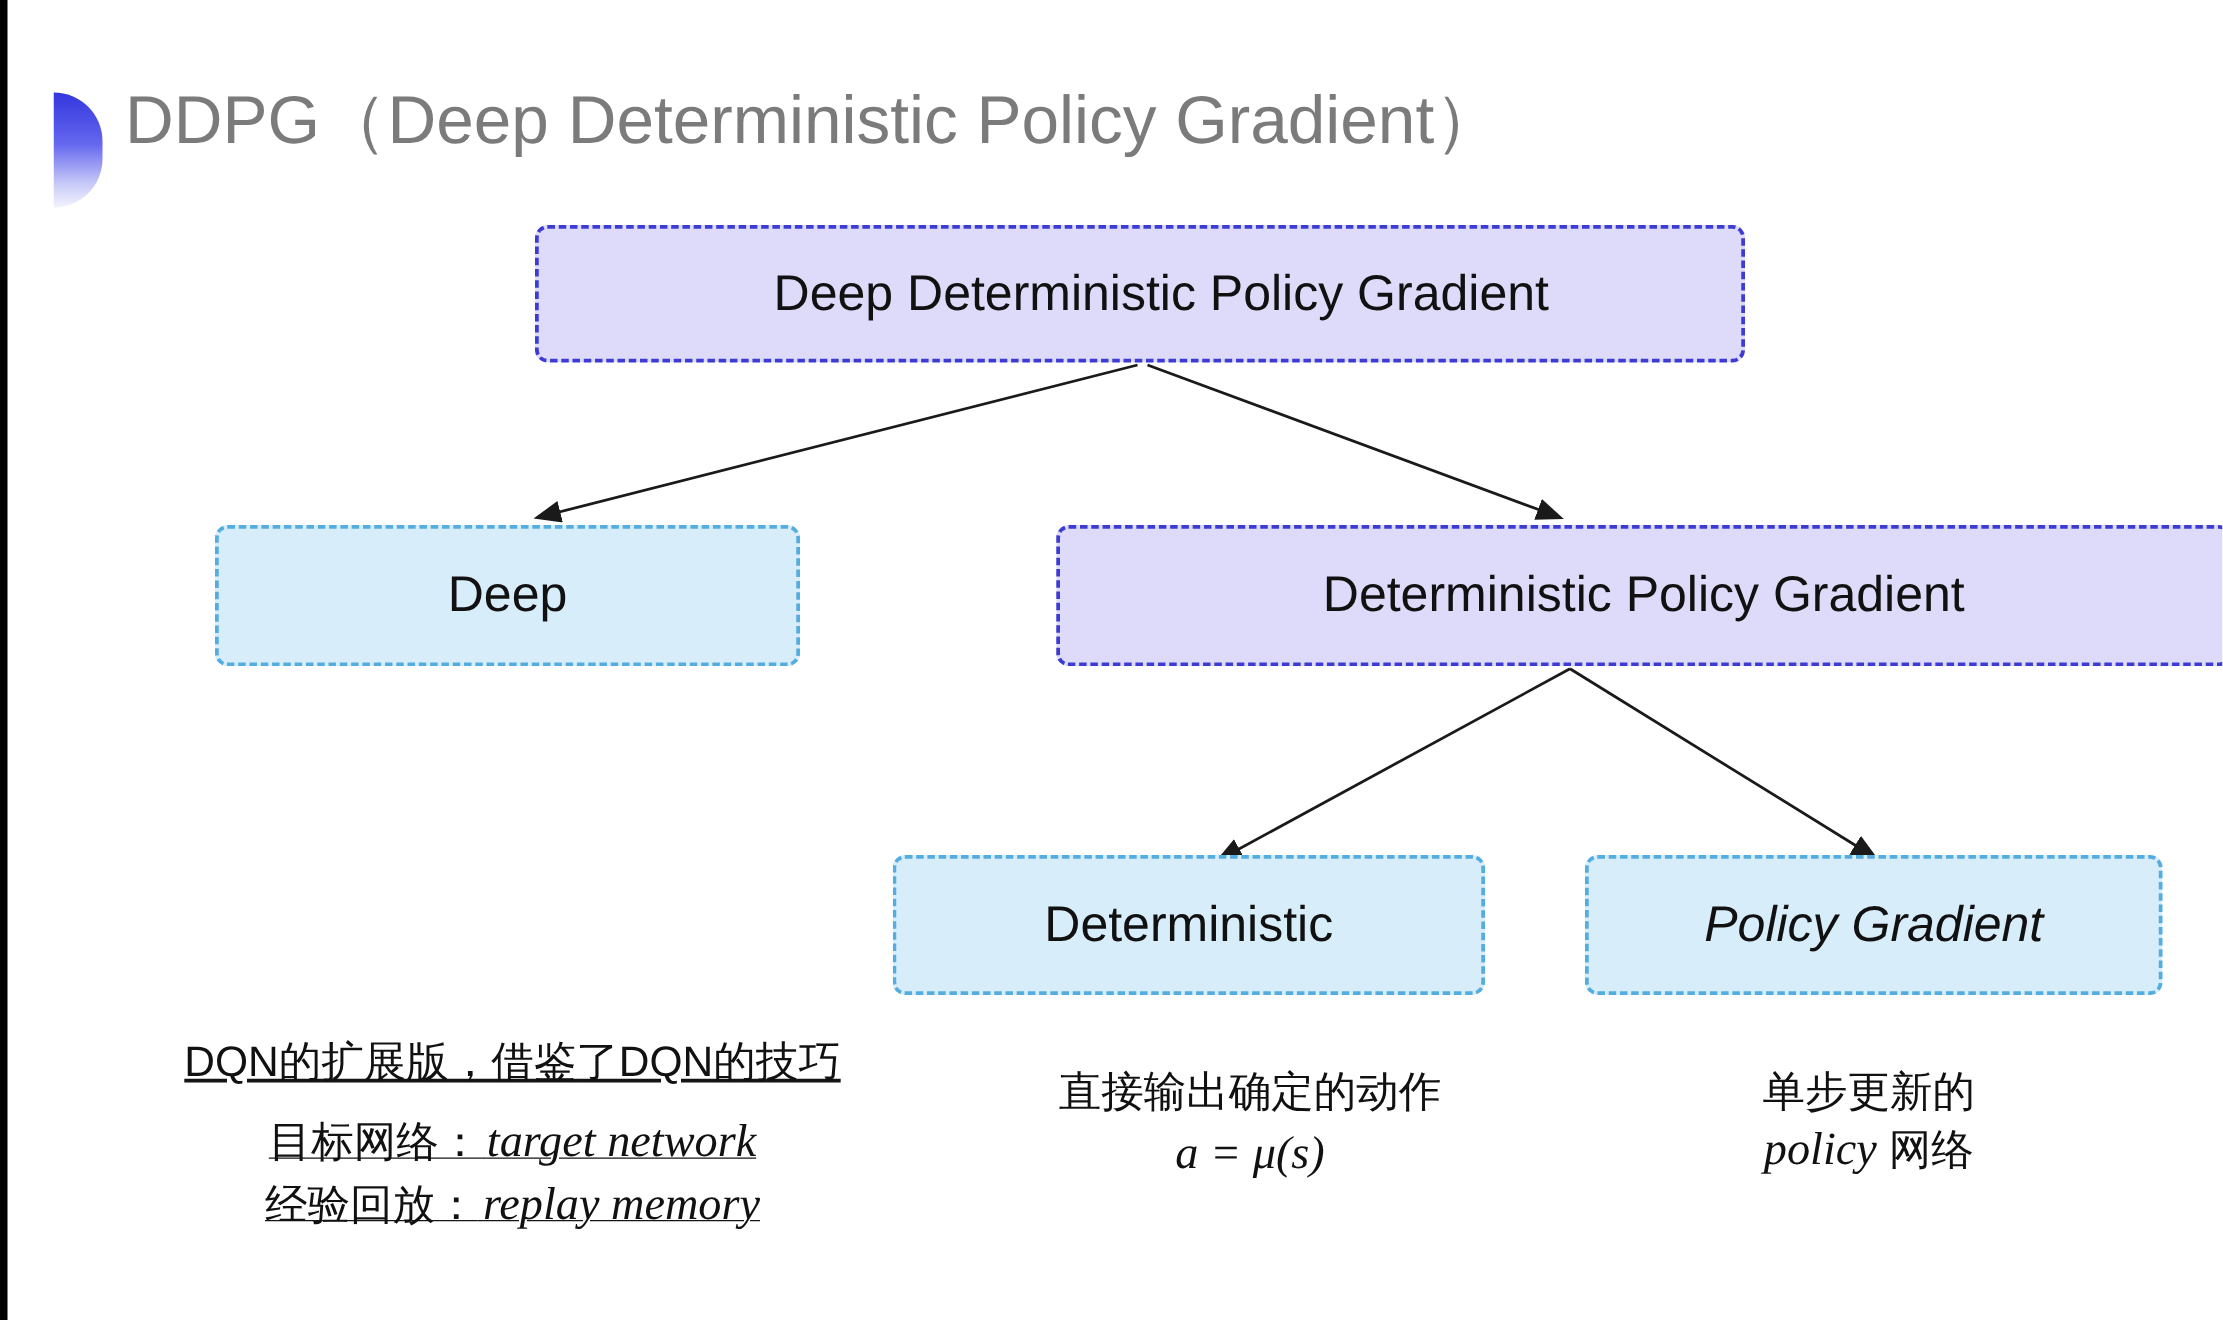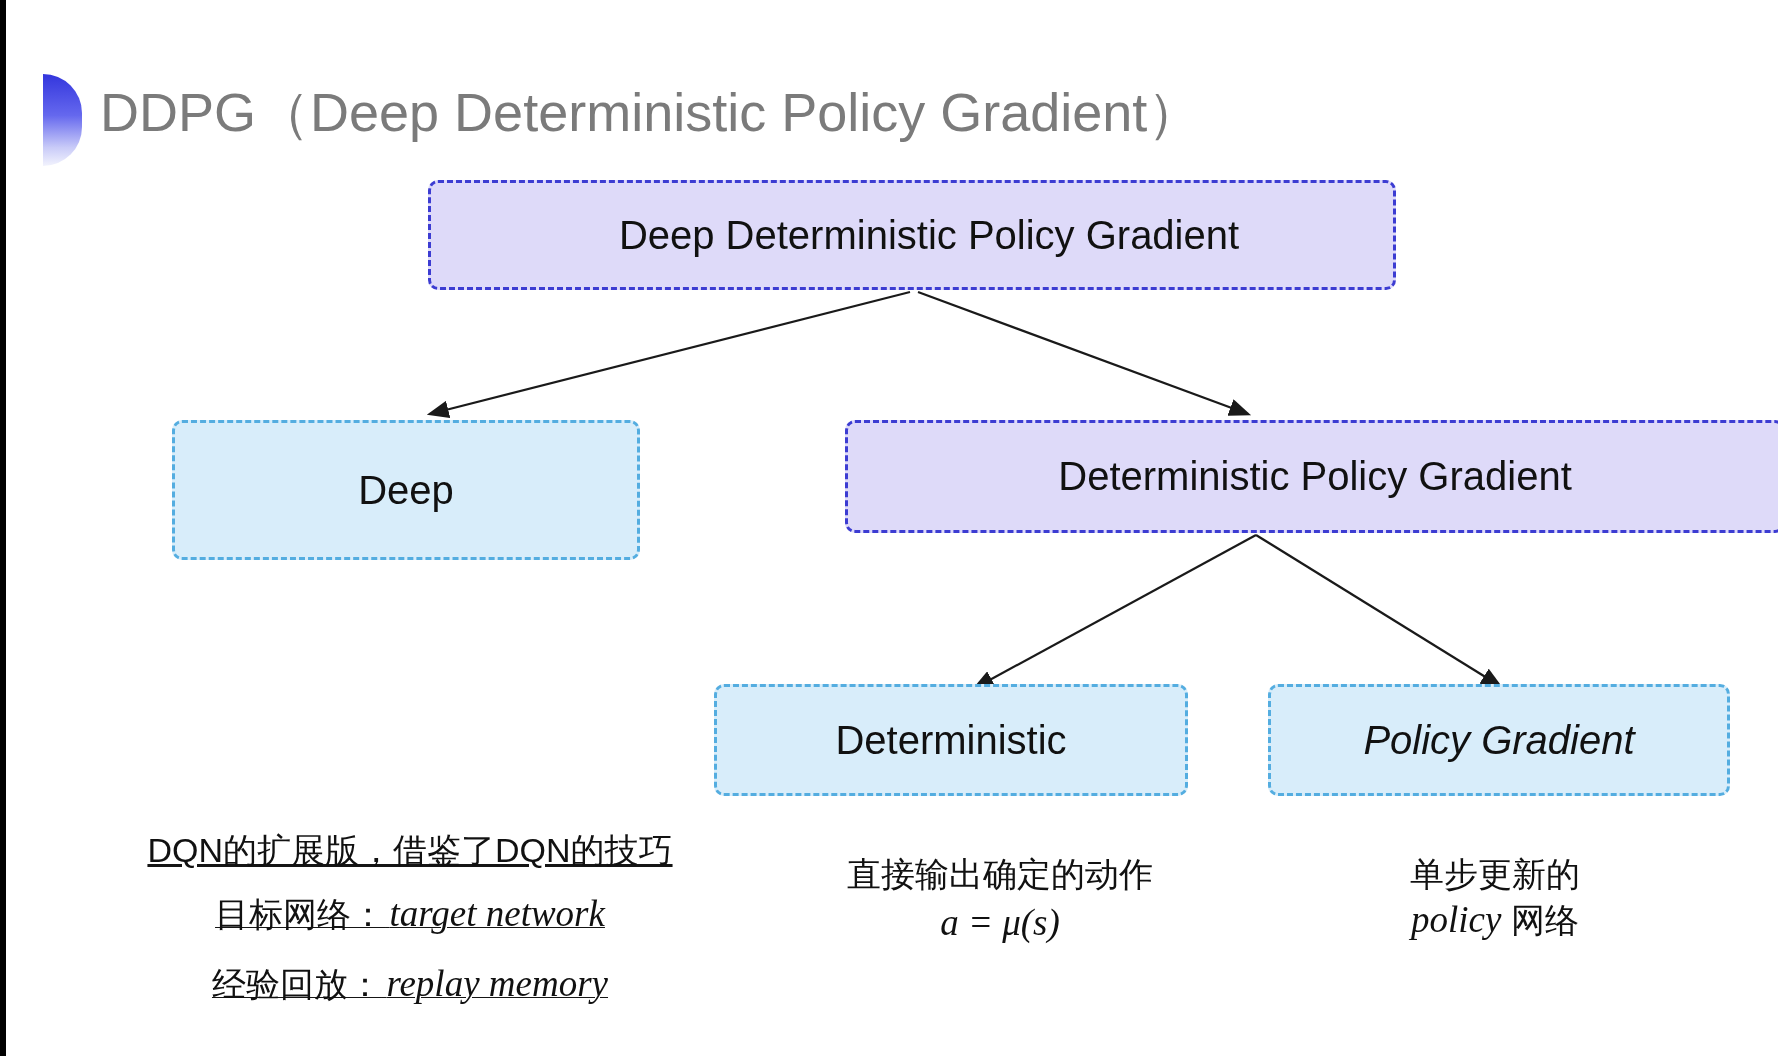--- a/index.html
+++ b/index.html
@@ -15,48 +15,48 @@
   .edge-left{
     position:absolute;left:0;top:0;width:6px;height:1056px;background:#000;
   }
   
   .title-bullet{
     position:absolute;left:43px;top:74px;width:39px;height:92px;
     background:linear-gradient(180deg,#3336dd 0%,#6568ee 45%,#c9cbf8 80%,#f2f3fd 100%);
     border-radius:0 46px 46px 0;
   }
   .page-title{
-    position:absolute;left:100px;top:80px;
+    position:absolute;left:100px;top:64px;
     font-size:54px;line-height:64px;font-weight:500;
     color:#7b7b7b;letter-spacing:0px;white-space:nowrap;
   }
   
   .node{
     position:absolute;display:flex;align-items:center;justify-content:center;
     border-radius:10px;box-sizing:border-box;
     font-size:40px;font-weight:400;color:#111;
     text-align:center;white-space:nowrap;
   }
   .node.purple{background:#dedaf9;border:3px dashed #3c3cd2;}
   .node.blue{background:#d8edfa;border:3px dashed #54ade0;}
   .node-root{left:428px;top:180px;width:968px;height:110px;padding-left:34px;}
-  .node-deep{left:172px;top:420px;width:468px;height:140px;}
+  .node-deep{left:172px;top:420px;width:468px;height:113px;}
   .node-dpg{left:845px;top:420px;width:940px;height:113px;}
   .node-det{left:714px;top:684px;width:474px;height:112px;}
   .node-pg{left:1268px;top:684px;width:462px;height:112px;font-style:italic;}
   
   svg.arrows{position:absolute;left:0;top:0;width:1778px;height:1056px;pointer-events:none;}
   svg.arrows line{stroke:#1a1a1a;stroke-width:2.2px;}
   
   .note{position:absolute;text-align:center;}
   .zh{font-size:34px;color:#111;line-height:44px;}
   .math{font-family:"Liberation Serif","DejaVu Serif",serif;font-style:italic;font-size:37px;color:#111;}
   .note-deep{left:110px;top:828px;width:600px;text-decoration:underline;}
   .note-deep .row{margin-bottom:20px;}
-  .note-deep .row:nth-child(2){margin-bottom:26px;}
+  .note-deep .row:nth-child(2){margin-bottom:6px;}
   .note-det{left:810px;top:852px;width:380px;}
   .note-det .eq{margin-top:5px;text-align:center;}
   .note-pg{left:1320px;top:852px;width:350px;}
   .note-pg .line2{margin-top:2px;}
 </style>
 </head>
 <body>
 
 <div id="stage">
 

